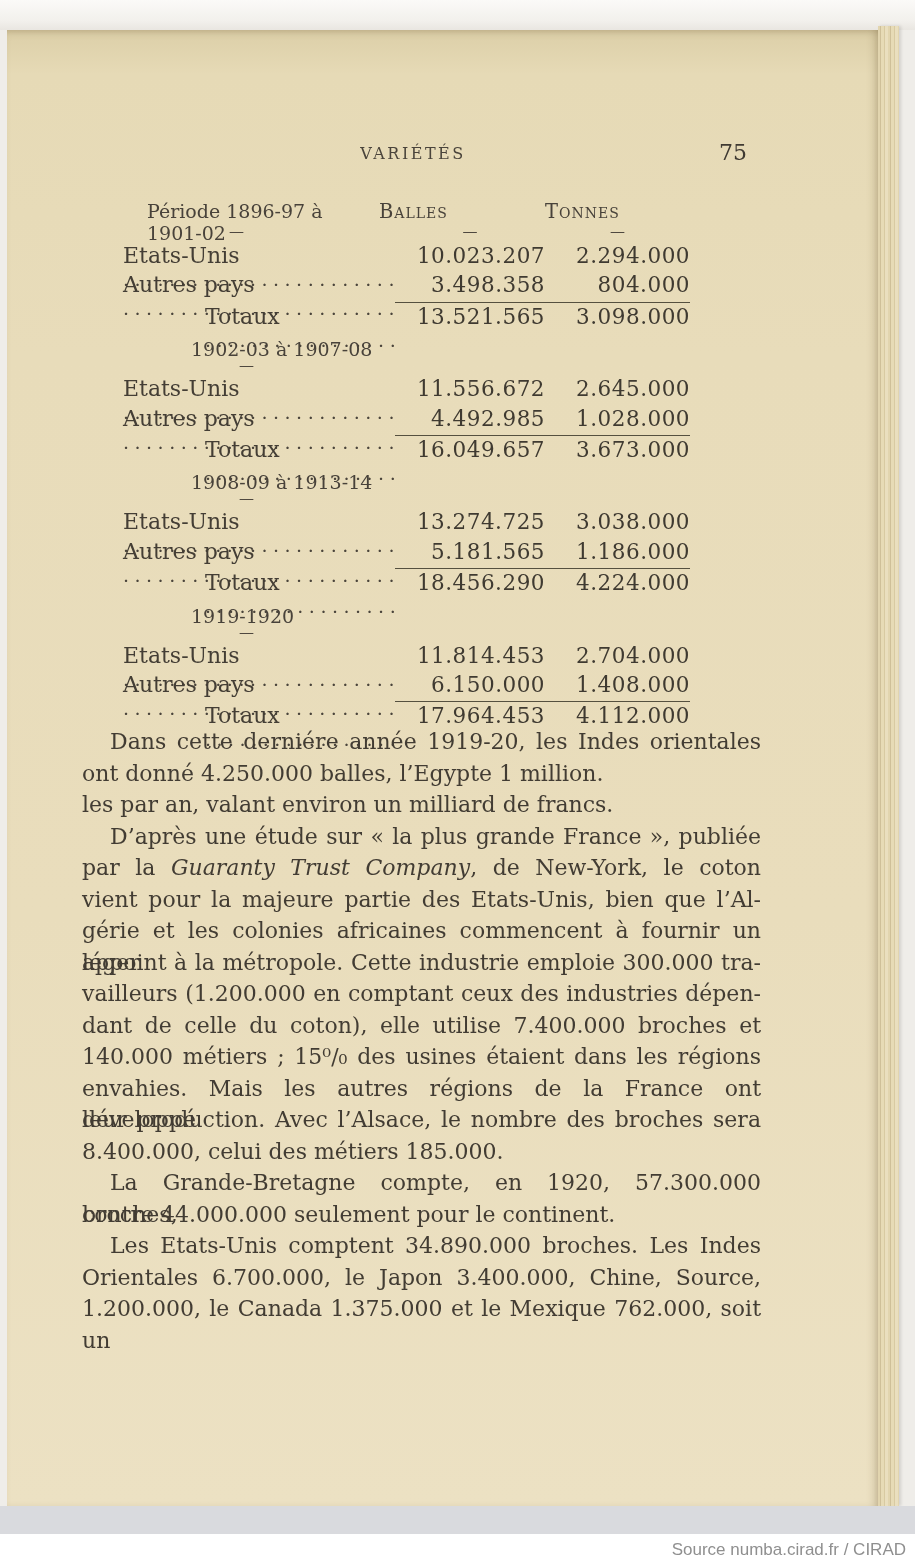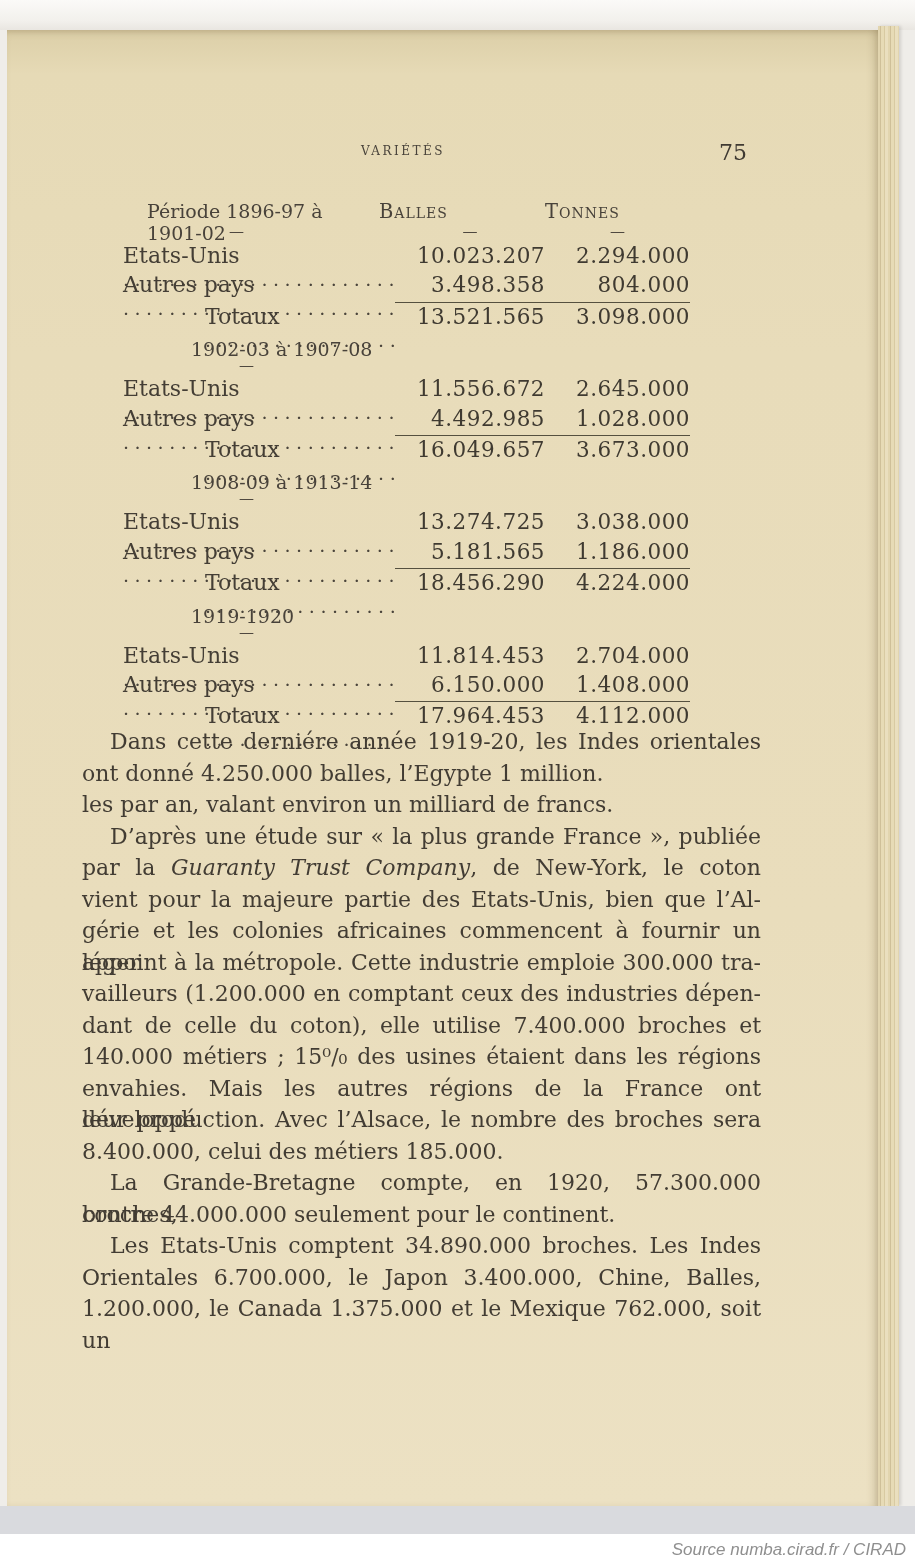--- a/index.html
+++ b/index.html
@@ -19,31 +19,31 @@
   }
   .edge-band{
     position:absolute;left:878px;top:26px;width:21px;height:1480px;
     background:repeating-linear-gradient(90deg,
       #e2d5af 0 2px,#cfc099 2px 3px,#e7dbb6 3px 6px,#d8caa2 6px 7px,#eadfbf 7px 10px);
     box-shadow:2px 0 3px rgba(0,0,0,.12);
   }
   .bottom-strip{position:absolute;left:0;top:1506px;width:915px;height:28px;background:#d9dade;}
   .footer-band{
     position:absolute;left:0;top:1534px;width:915px;height:32px;background:#ffffff;
-    display:flex;align-items:center;justify-content:flex-end;font-style:italic;
+    display:flex;align-items:center;justify-content:flex-end;
   }
   .footer-band span{
     font-family:"Liberation Sans","DejaVu Sans",sans-serif;
     font-size:17px;color:#8f8f8f;padding-right:9px;
   }
   
   .page-header{position:absolute;top:114px;left:0;width:100%;height:30px;}
   .running-title{
-    position:absolute;left:396px;transform:translateX(-50%);
-    font-size:12px;letter-spacing:2.5px;color:#4a443b;
+    position:absolute;left:406px;transform:translateX(-50%);
+    font-size:16px;letter-spacing:2.5px;color:#4a443b;
   }
   .page-number{position:absolute;left:712px;top:-4px;font-size:22px;color:#3f3a32;}
   
   .stat-table{position:absolute;top:170px;left:112px;width:571px;}
   .trow{display:grid;grid-template-columns:1fr 150px 145px;align-items:baseline;height:29.4px;}
   .thead1{height:26px;gap:16px;}
   .thead1 .period-head{font-size:19px;padding-left:28px;color:#48423a;}
   .col-head{font-size:19.5px;text-align:left;font-variant-caps:small-caps;letter-spacing:1px;color:#48423a;}
   .dashrow{height:17px;font-size:15px;line-height:10px;}
   .dash-c{text-align:center;color:#4a443b;}
@@ -208,21 +208,21 @@
     <div class="bl jl">appoint à la métropole. Cette industrie emploie 300.000 tra-</div>
     <div class="bl jl">vailleurs (1.200.000 en comptant ceux des industries dépen-</div>
     <div class="bl jl">dant de celle du coton), elle utilise 7.400.000 broches et</div>
     <div class="bl jl">140.000 métiers ; 15⁰/₀ des usines étaient dans les régions</div>
     <div class="bl jl">envahies. Mais les autres régions de la France ont développé</div>
     <div class="bl jl">leur production. Avec l’Alsace, le nombre des broches sera</div>
     <div class="bl">8.400.000, celui des métiers 185.000.</div>
     <div class="bl jl ind">La Grande-Bretagne compte, en 1920, 57.300.000 broches,</div>
     <div class="bl">contre 44.000.000 seulement pour le continent.</div>
     <div class="bl jl ind">Les Etats-Unis comptent 34.890.000 broches. Les Indes</div>
-    <div class="bl jl">Orientales 6.700.000, le Japon 3.400.000, Chine, Balles,</div>
+    <div class="bl jl">Orientales 6.700.000, le Japon 3.400.000, Chine, Source,</div>
     <div class="bl jl">1.200.000, le Canada 1.375.000 et le Mexique 762.000, soit un</div>
   </div>
 
 </div>
 
 <div class="edge-band"></div>
 <div class="bottom-strip"></div>
 
 <div class="footer-band">
   <span>Source numba.cirad.fr / CIRAD</span>

